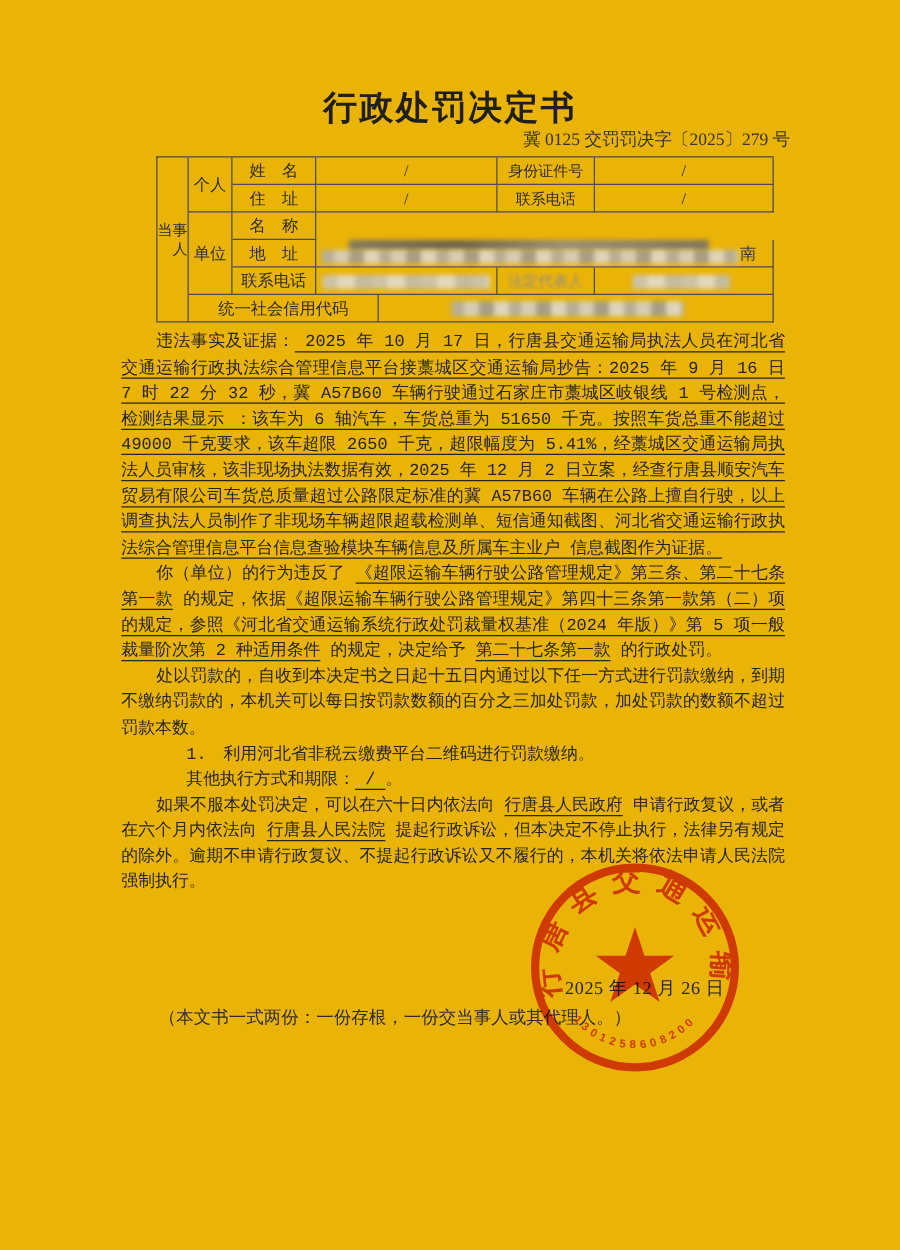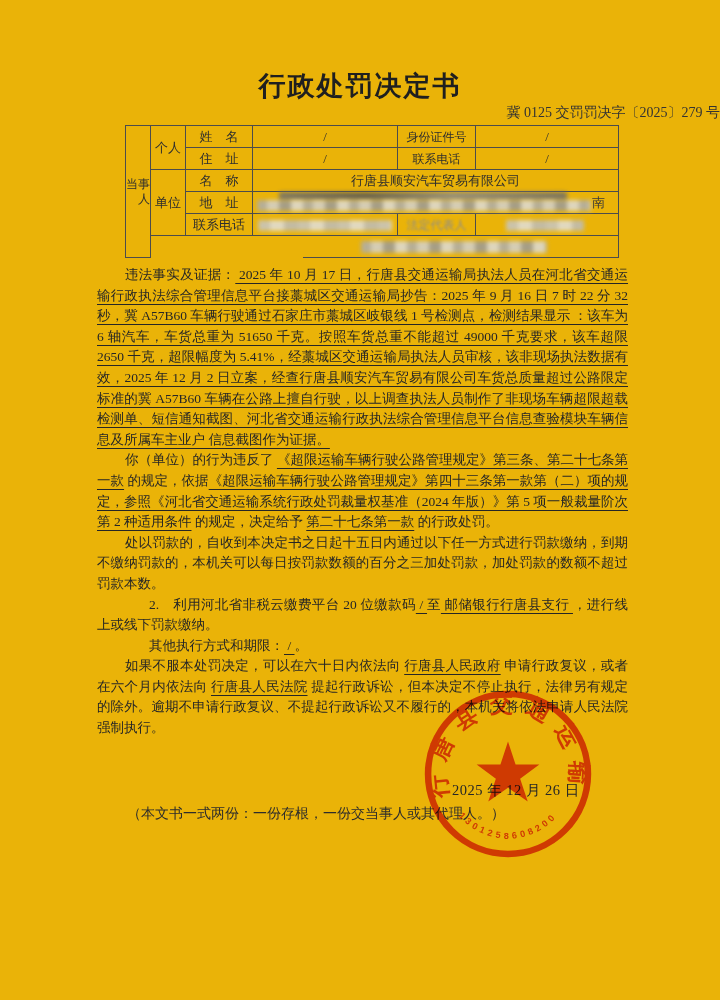--- a/index.html
+++ b/index.html
@@ -16,20 +16,21 @@
   .doc-title{
     text-align:center;
     font-size:27px;
     font-weight:bold;
     letter-spacing:2px;
     color:#1f1f1f;
     line-height:36px;
   }
   .doc-number{
     text-align:right;
+    padding-right:88px;
     font-size:14px;
     line-height:18px;
     margin-top:0px;
     color:#333;
   }
   
   .party-table{
     margin:3px 0 0 125px;
     width:493px;
     display:grid;
@@ -67,21 +68,21 @@
   .addr-tail{position:absolute;right:13px;top:4px;font-size:13px;color:#3a3a3a;}
   
   .body-text{
     margin:7px 0 0 97px;
     width:531px;
     font-size:13.5px;
     line-height:20.6px;
     text-align:justify;
     color:#262626;
   }
-  .body-text p{margin:0;text-indent:28px;}
+  .body-text p{margin:0;text-indent:28px;font-family:Liberation Mono, monospace;}
   .body-text p.item{text-indent:52px;}
   .u{text-decoration:underline;text-underline-offset:3.5px;text-decoration-thickness:1px;}
   
   .decision-date{
     position:absolute;
     left:452px;top:781px;
     font-size:14.5px;
     color:#262626;
     letter-spacing:.5px;
   }
@@ -120,50 +121,50 @@
       <div class="cell" style="grid-area:1/4/2/6">/</div>
       <div class="cell small" style="grid-area:1/6/2/7">身份证件号</div>
       <div class="cell" style="grid-area:1/7/2/8">/</div>
 
       <div class="cell" style="grid-area:2/3/3/4">住　址</div>
       <div class="cell" style="grid-area:2/4/3/6">/</div>
       <div class="cell small" style="grid-area:2/6/3/7">联系电话</div>
       <div class="cell" style="grid-area:2/7/3/8">/</div>
 
       <div class="cell" style="grid-area:3/3/4/4">名　称</div>
-      <div class="cell" style="grid-area:3/4/4/8">行唐县顺安汽车贸易有限公司</div>
 
       <div class="cell" style="grid-area:4/3/5/4">地　址</div>
       <div class="cell" style="grid-area:4/4/5/8">
         <div class="rd dark" style="left:26px;top:0;width:288px;height:8px"></div>
         <div class="rd" style="left:4px;top:8px;width:334px;height:11px"></div>
         <span class="addr-tail">南</span>
       </div>
 
       <div class="cell" style="grid-area:5/3/6/4">联系电话</div>
       <div class="cell" style="grid-area:5/4/6/6">
         <div class="rd light" style="left:5px;top:6px;width:134px;height:11px"></div>
       </div>
       <div class="cell small" style="grid-area:5/6/6/7">
         <span class="blur-text">法定代表人</span>
       </div>
       <div class="cell" style="grid-area:5/7/6/8">
         <div class="rd light" style="left:30px;top:6px;width:78px;height:11px"></div>
       </div>
 
+      <div class="cell" style="grid-area:6/2/7/5">统一社会信用代码</div>
       <div class="cell" style="grid-area:6/5/7/8">
         <div class="rd" style="left:58px;top:5px;width:186px;height:12px"></div>
       </div>
     </div>
 
     <div class="body-text">
       <p><span>违法事实及证据：</span><span class="u">  2025 年 10 月 17 日，行唐县交通运输局执法人员在河北省交通运输行政执法综合管理信息平台接藁城区交通运输局抄告：2025 年 9 月 16 日 7 时 22 分 32 秒，冀 A57B60 车辆行驶通过石家庄市藁城区岐银线 1 号检测点，检测结果显示 ：该车为 6 轴汽车，车货总重为 51650 千克。按照车货总重不能超过 49000 千克要求，该车超限 2650 千克，超限幅度为 5.41%，经藁城区交通运输局执法人员审核，该非现场执法数据有效，2025 年 12 月 2 日立案，经查行唐县顺安汽车贸易有限公司车货总质量超过公路限定标准的冀 A57B60 车辆在公路上擅自行驶，以上调查执法人员制作了非现场车辆超限超载检测单、短信通知截图、河北省交通运输行政执法综合管理信息平台信息查验模块车辆信息及所属车主业户 信息截图作为证据。</span></p>
       <p><span>你（单位）的行为违反了 </span><span class="u">《超限运输车辆行驶公路管理规定》第三条、第二十七条第一款</span><span> 的规定，依据</span><span class="u">《超限运输车辆行驶公路管理规定》第四十三条第一款第（二）项的规定，参照《河北省交通运输系统行政处罚裁量权基准（2024 年版）》第 5 项一般裁量阶次第 2 种适用条件</span><span> 的规定，决定给予 </span><span class="u">第二十七条第一款</span><span> 的行政处罚。</span></p>
       <p><span>处以罚款的，自收到本决定书之日起十五日内通过以下任一方式进行罚款缴纳，到期不缴纳罚款的，本机关可以每日按罚款数额的百分之三加处罚款，加处罚款的数额不超过罚款本数。</span></p>
-      <p class="item"><span>2.　利用河北省非税云缴费平台 20 位缴款码</span><span class="u"> / </span><span>至</span><span class="u"> 邮储银行行唐县支行 </span><span>，进行线上或线下罚款缴纳。</span></p>
+      <p class="item"><span>1.　利用河北省非税云缴费平台二维码进行罚款缴纳。</span></p>
       <p class="item"><span>其他执行方式和期限：</span><span class="u"> / </span><span>。</span></p>
       <p><span>如果不服本处罚决定，可以在六十日内依法向 </span><span class="u">行唐县人民政府</span><span> 申请行政复议，或者在六个月内依法向 </span><span class="u">行唐县人民法院</span><span> 提起行政诉讼，但本决定不停止执行，法律另有规定的除外。逾期不申请行政复议、不提起行政诉讼又不履行的，本机关将依法申请人民法院强制执行。</span></p>
     </div>
   </div>
 
   <div class="decision-date">2025 年 12 月 26 日</div>
 
   <div class="copies-note">（本文书一式两份：一份存根，一份交当事人或其代理人。）</div>
 
   <svg class="stamp" viewBox="0 0 170 170" aria-hidden="true">

